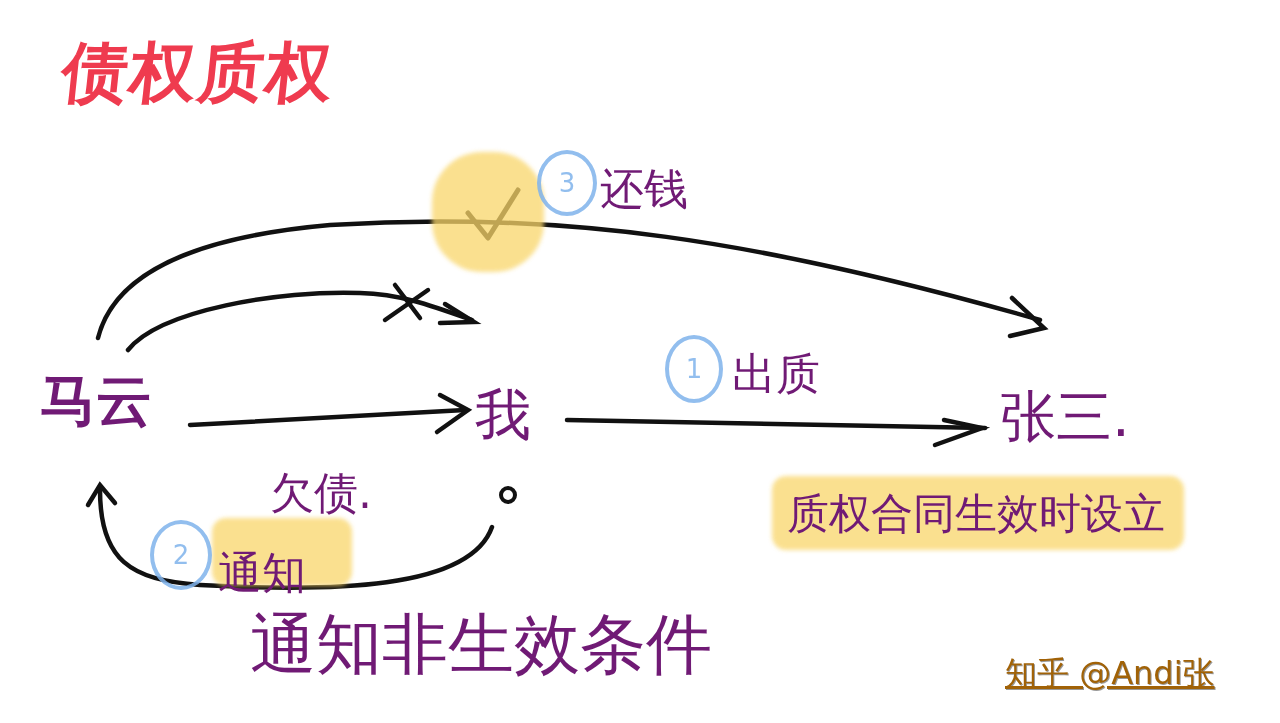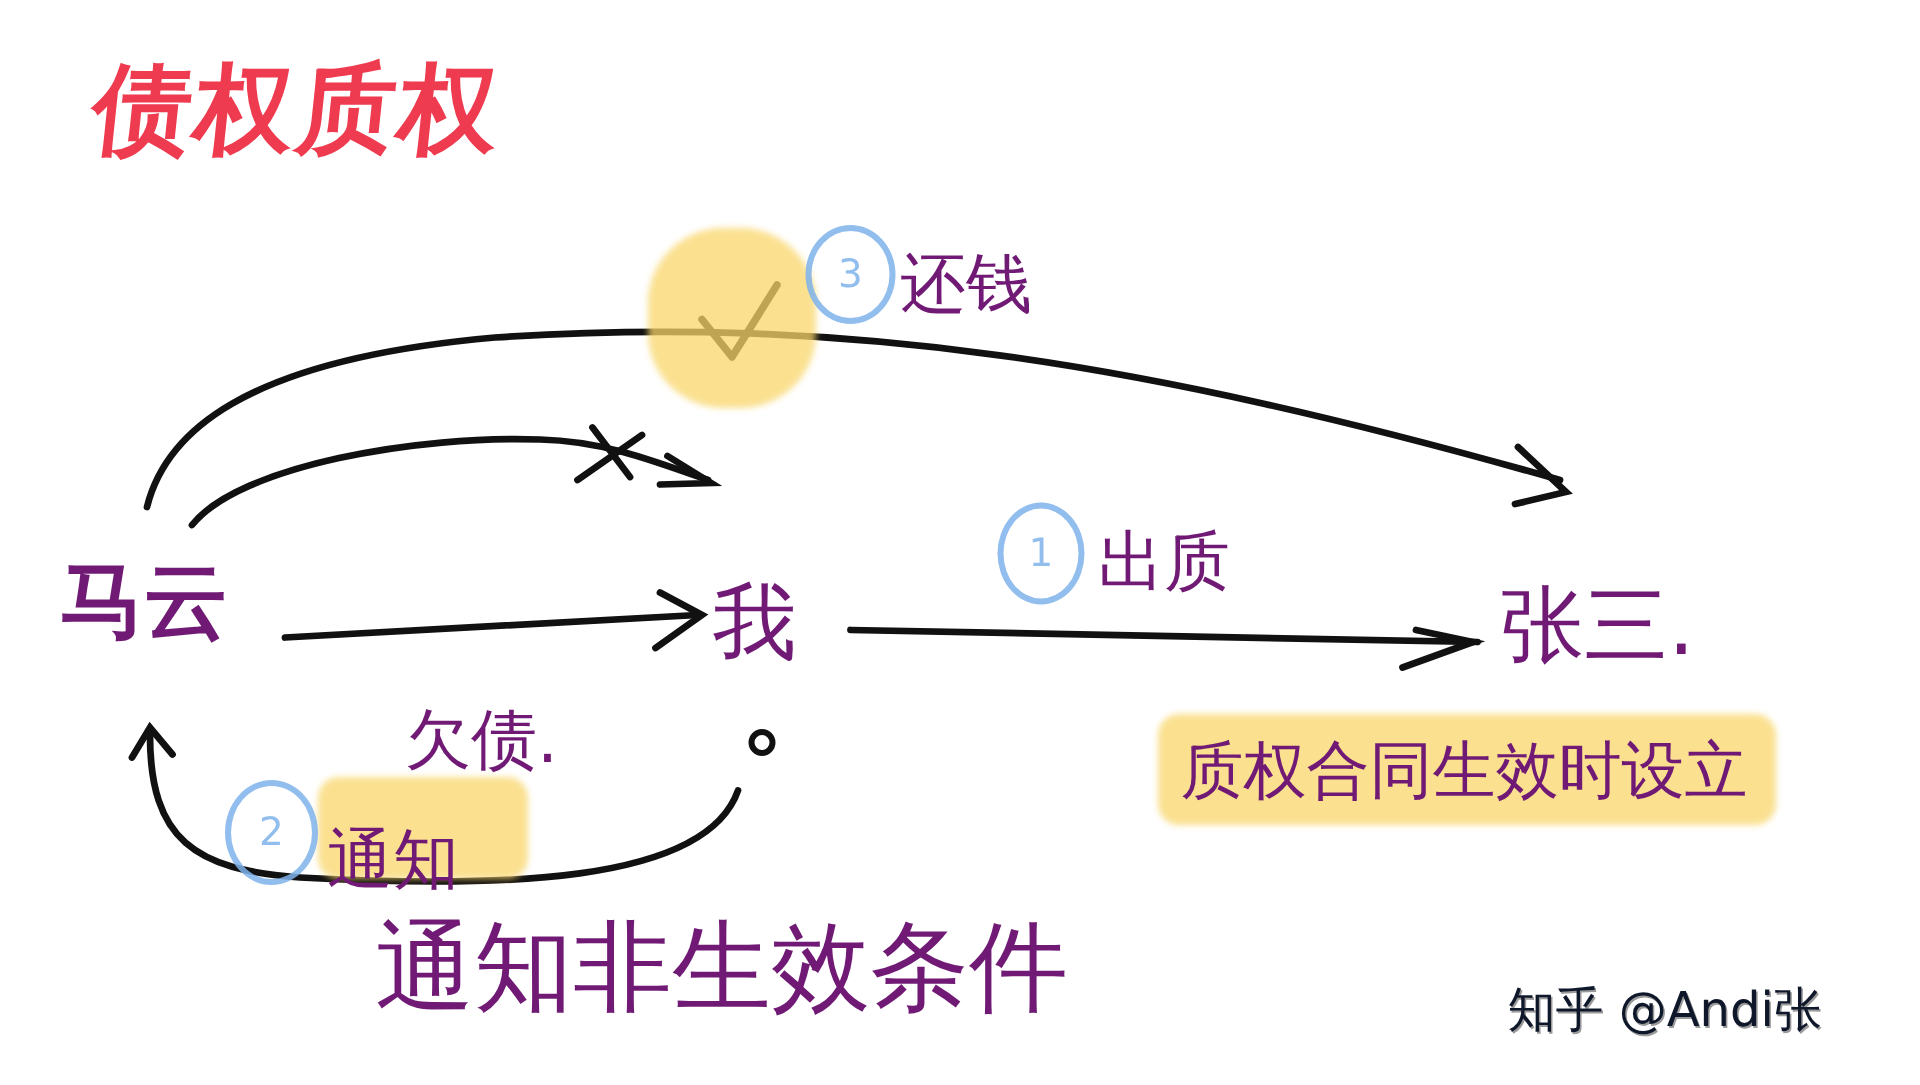--- a/index.html
+++ b/index.html
@@ -6,21 +6,21 @@
   body { width:1280px; height:723px; position:relative; overflow:hidden;
          font-family: "DejaVu Sans", sans-serif; }
   svg.canvas { position:absolute; left:0; top:0; }
   .txt { position:absolute; white-space:nowrap; color:#701a75; font-family:"DejaVu Sans", sans-serif; }
   .title { color:#ef3b4f; font-size:66px; font-weight:bold; left:62px; top:28px; letter-spacing:2px; transform:skewX(-6deg); }
   .node { font-size:56px; }
   .label { font-size:44px; }
   .hl { position:absolute; background:#f9d66a; opacity:0.75; border-radius:14px; filter:blur(2px); }
   .circle { position:absolute; border:4px solid #7fb3ec; border-radius:50%; color:#7fb3ec; font-size:26px;
             display:flex; align-items:center; justify-content:center; opacity:0.85; }
-  .watermark { color:#0f172a; font-size:32px; left:1005px; top:652px; text-shadow:1px 1px 0 #9a9a9a; }
+  .watermark { color:#a16207; font-size:32px; left:1005px; top:652px; text-shadow:1px 1px 0 #9a9a9a;text-decoration:underline; }
 </style>
 </head>
 <body>
 
 <svg class="canvas" width="1280" height="723" viewBox="0 0 1280 723">
 
   <path d="M98 338 C 110 290, 160 240, 330 225 C 560 210, 760 240, 1040 320" fill="none" stroke="#111" stroke-width="4.5" stroke-linecap="round"></path>
   <path d="M1012 298 L1044 328 L1010 336" fill="none" stroke="#111" stroke-width="4.5" stroke-linecap="round"></path>
 
   <path d="M128 350 C 160 310, 280 290, 360 293 C 400 294, 430 305, 472 320" fill="none" stroke="#111" stroke-width="4.5" stroke-linecap="round"></path>

